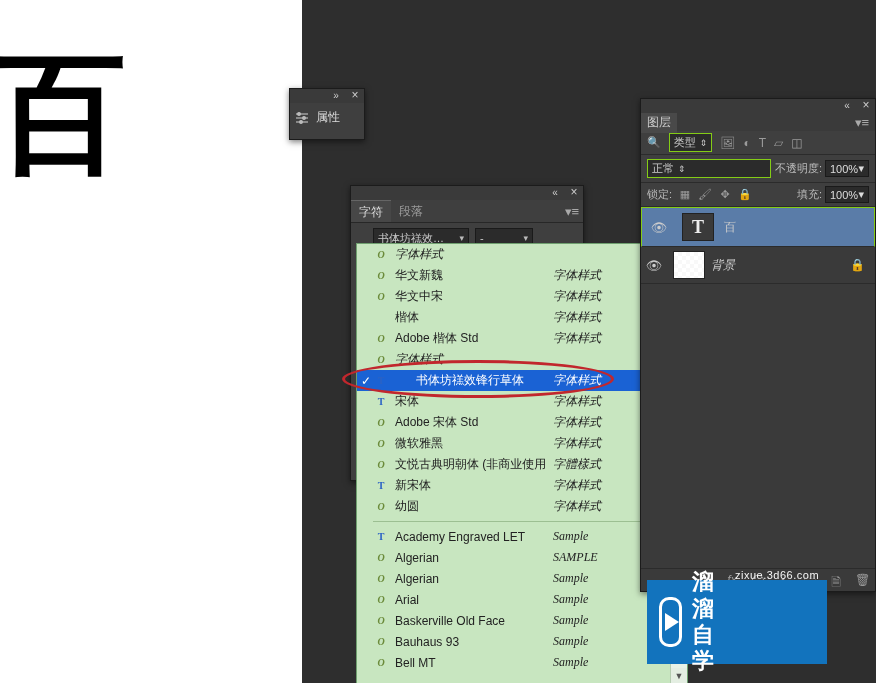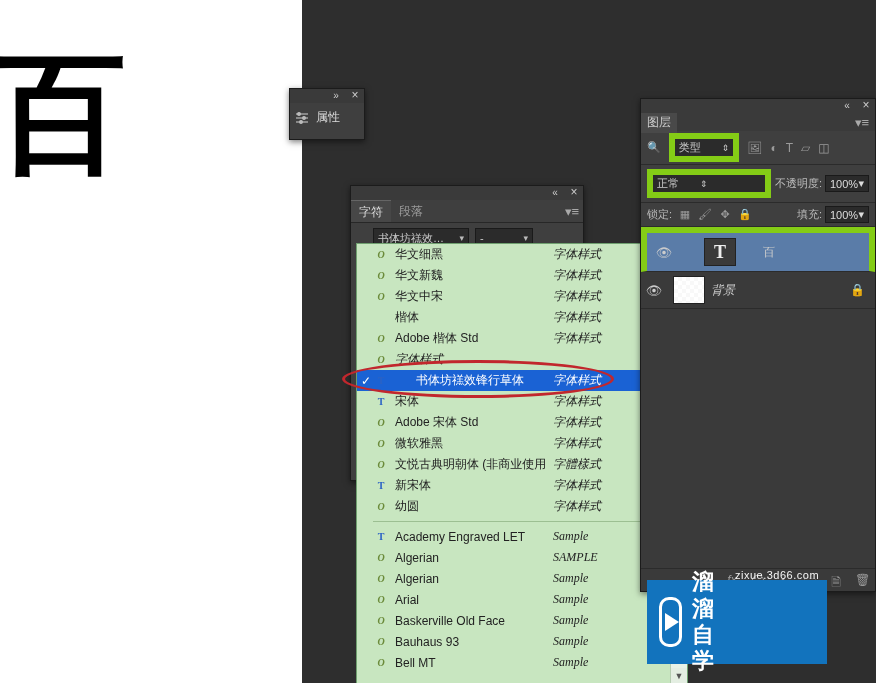--- a/index.html
+++ b/index.html
@@ -55,21 +55,21 @@
 
   
   .red-ring{position:absolute;border:3px solid #c1272d;border-radius:50%;pointer-events:none;}
 
   
   #layers{left:640px;top:98px;width:234px;height:492px;display:flex;flex-direction:column;}
   #layers .panel-drag{height:14px;}
   #layers .tabs{margin-top:14px;height:18px;background:#3a3a3a;display:flex;align-items:center;gap:16px;}
   #layers .tabs .tab{padding:2px 6px;font-size:12px;color:#ccc;background:#494949;}
   #layers .row{display:flex;align-items:center;gap:4px;padding:4px 6px;border-bottom:1px solid #2b2b2b;}
-  #layers .sel{display:inline-flex;align-items:center;gap:21px;background:#2b2b2b;border:6px solid #84cc16;padding:1px 4px;color:#ccc;font-size:11px;}
+  #layers .sel{display:inline-flex;align-items:center;gap:4px;background:#2b2b2b;border:1px solid #84cc16;padding:1px 4px;color:#ccc;font-size:11px;}
   #layers .sel .arrow{font-size:9px;}
   #layers .icon{color:#9b9b9b;font-size:12px;text-align:center;}
   #layers .filterrow{display:flex;align-items:center;gap:8px;padding:2px 6px;border-bottom:1px solid #2b2b2b;}
   #layers .pair{display:flex;align-items:center;gap:3px;font-size:11px;color:#bbb;}
   #layers .numbox{background:#2b2b2b;border:1px solid #1a1a1a;padding:1px 4px;color:#ddd;min-width:34px;display:inline-flex;justify-content:space-between;align-items:center;}
   #layers .lockrow{display:flex;align-items:center;gap:6px;padding:3px 6px;border-bottom:1px solid #2b2b2b;font-size:11px;color:#bbb;}
   #layers .lockrow .ic{width:14px;height:14px;display:flex;align-items:center;justify-content:center;color:#9b9b9b;}
   #layers .layer-stack{flex:1;background:#3a3a3a;}
   #layers .layer{display:flex;align-items:center;height:36px;border-bottom:1px solid #2b2b2b;font-size:12px;}
   #layers .layer.sel{background:#5a7ca8;}
@@ -139,21 +139,20 @@
         <span>-</span>
         <span class="arrow">▾</span>
       </div>
     </div>
   </div>
 
   <div id="fontlist">
     <div id="fontlist-inner">
         <div class="item">
           <span class="ftype o">O</span>
-          <span class="fname">华文细黑</span>
           <span class="fsample">字体样式</span>
         </div>
         <div class="item">
           <span class="ftype o">O</span>
           <span class="fname">华文新魏</span>
           <span class="fsample">字体样式</span>
         </div>
         <div class="item">
           <span class="ftype o">O</span>
           <span class="fname">华文中宋</span>

